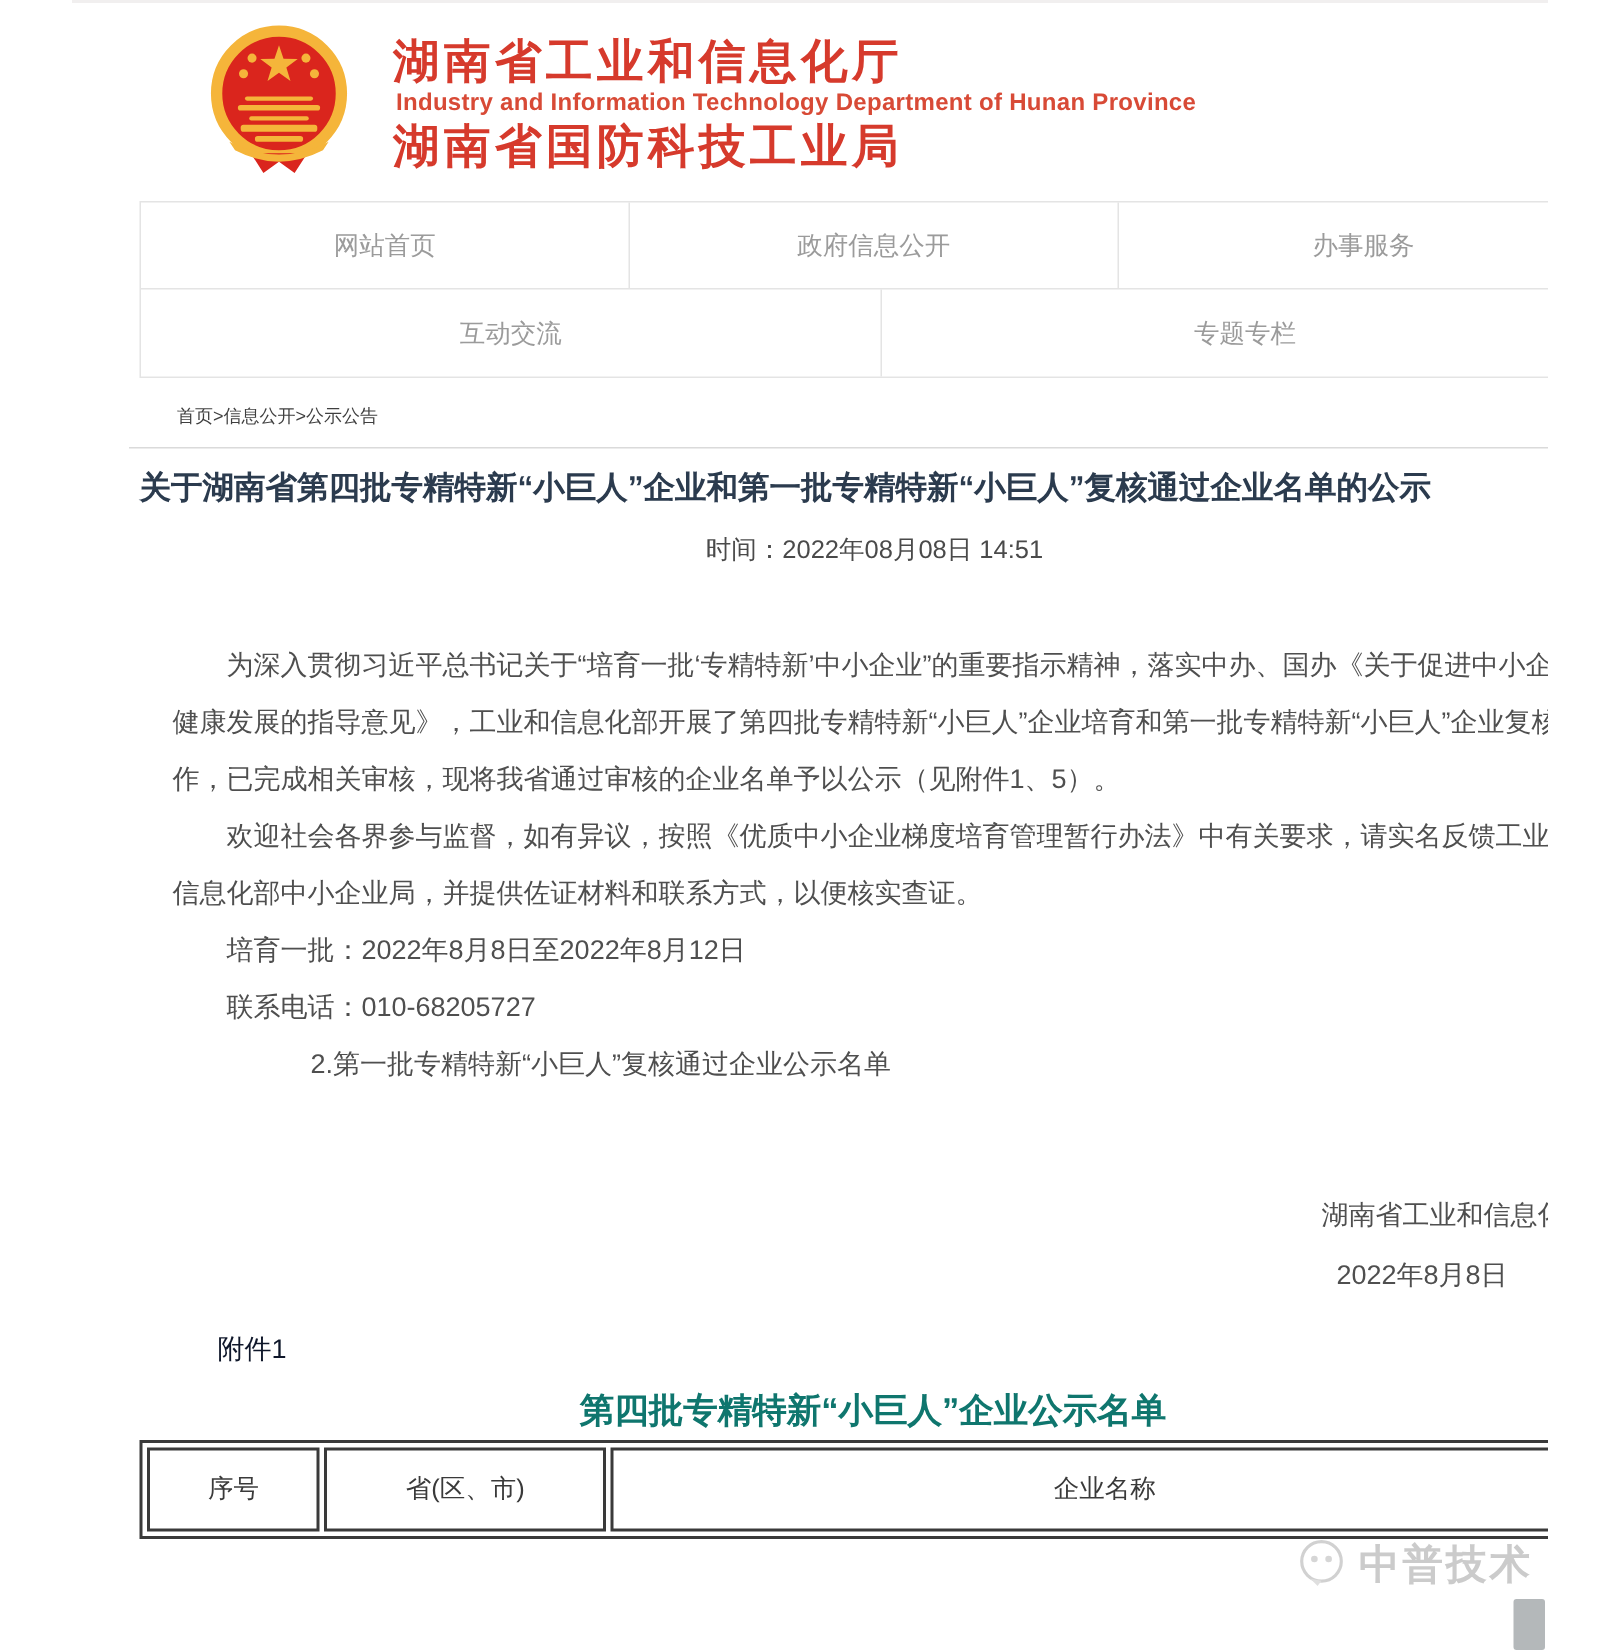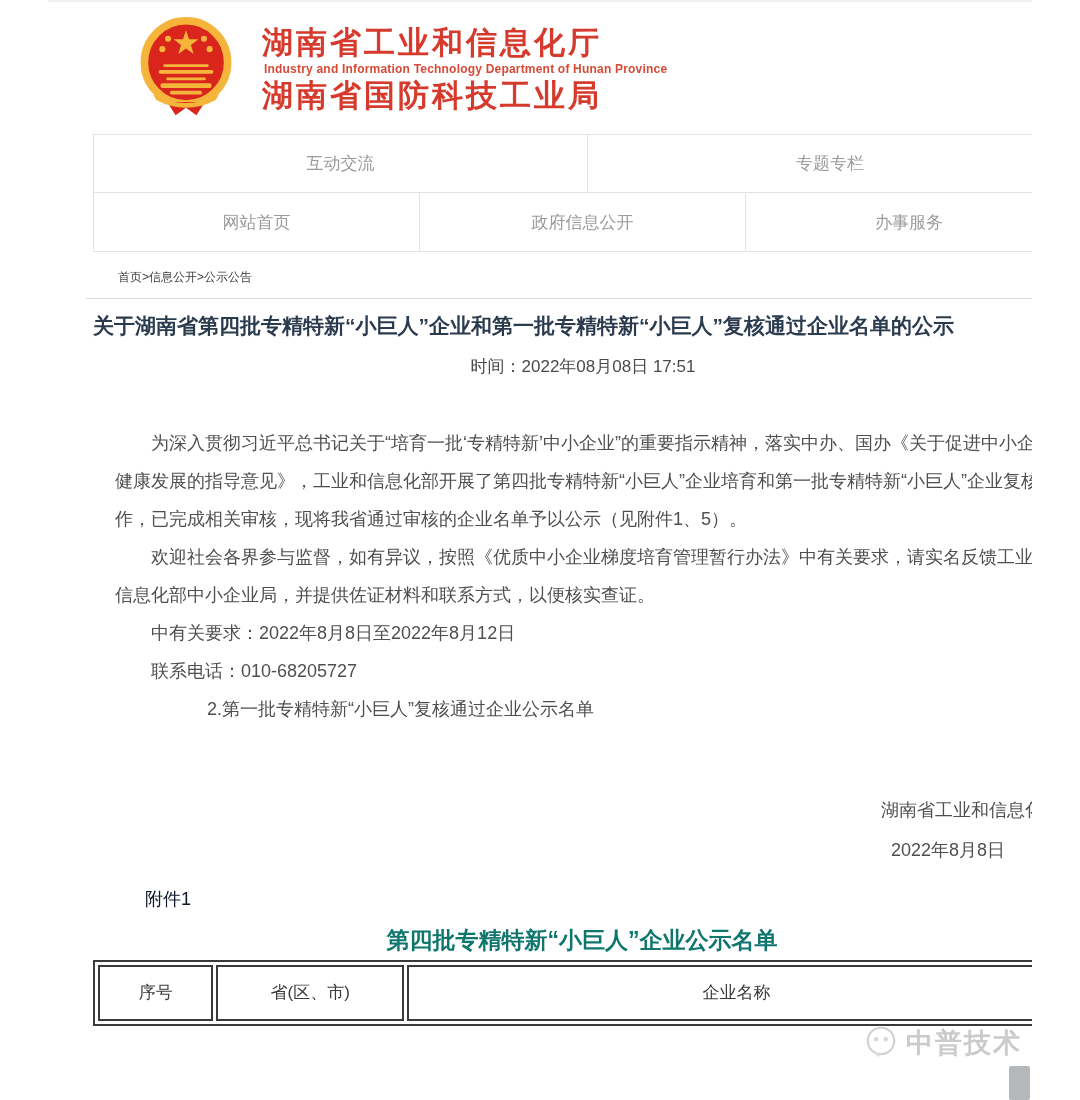--- a/index.html
+++ b/index.html
@@ -9,21 +9,21 @@
     background:#ffffff; overflow:hidden;
     font-family:"Liberation Sans","DejaVu Sans",sans-serif;
     border-top:2px solid #f1efef;
   }
 
   
   .site-header { display:flex; align-items:center; padding:8px 0 6px 86px; height:132px; }
   .emblem { width:104px; height:112px; flex:0 0 auto; }
   .org-block { margin-left:24px; }
   .org-cn { font-size:31px; font-weight:bold; color:#d63a2c; letter-spacing:3px; line-height:37px; }
-  .org-en { font-size:12px; font-weight:600; color:#d84a36; letter-spacing:.2px; margin:1px 0 1px 2px; }
+  .org-en { font-size:16px; font-weight:600; color:#d84a36; letter-spacing:.2px; margin:1px 0 1px 2px; }
 
   
   .nav { margin-left:45px; width:980px; border:1px solid #e4e4e4; }
   .nav-row { display:flex; height:58px; }
   .nav-row:first-child { border-bottom:1px solid #e4e4e4; }
   .nav-cell {
     display:flex; align-items:center; justify-content:center;
     font-size:17px; color:#9b9b9b; border-right:1px solid #e4e4e4; cursor:pointer;
   }
   .nav-cell:last-child { border-right:none; }
@@ -106,41 +106,41 @@
       <path d="M20 86 Q55 104 90 86 L86 92 Q55 108 24 92 Z" fill="#f5b53a"></path>
     </svg>
     <div class="org-block">
       <div class="org-cn">湖南省工业和信息化厅</div>
       <div class="org-en">Industry and Information Technology Department of Hunan Province</div>
       <div class="org-cn">湖南省国防科技工业局</div>
     </div>
   </div>
 
   <div class="nav">
-    <div class="nav-row r2">
-      <div class="nav-cell c1">互动交流</div>
-      <div class="nav-cell c2">专题专栏</div>
-    </div>
     <div class="nav-row r1">
       <div class="nav-cell">网站首页</div>
       <div class="nav-cell">政府信息公开</div>
       <div class="nav-cell">办事服务</div>
+    </div>
+    <div class="nav-row r2">
+      <div class="nav-cell c1">互动交流</div>
+      <div class="nav-cell c2">专题专栏</div>
     </div>
   </div>
 
   <div class="breadcrumb-bar">首页&gt;信息公开&gt;公示公告</div>
 
   <div class="article">
     <div class="article-title">关于湖南省第四批专精特新“小巨人”企业和第一批专精特新“小巨人”复核通过企业名单的公示</div>
-    <div class="article-time">时间：2022年08月08日 17:51</div>
+    <div class="article-time">时间：2022年08月08日 14:51</div>
 
     <div class="article-body">
       <p class="para">为深入贯彻习近平总书记关于“培育一批‘专精特新’中小企业”的重要指示精神，落实中办、国办《关于促进中小企业健康发展的指导意见》，工业和信息化部开展了第四批专精特新“小巨人”企业培育和第一批专精特新“小巨人”企业复核工作，已完成相关审核，现将我省通过审核的企业名单予以公示（见附件1、5）。</p>
       <p class="para">欢迎社会各界参与监督，如有异议，按照《优质中小企业梯度培育管理暂行办法》中有关要求，请实名反馈工业和信息化部中小企业局，并提供佐证材料和联系方式，以便核实查证。</p>
-      <p class="para">中有关要求：2022年8月8日至2022年8月12日</p>
+      <p class="para">培育一批：2022年8月8日至2022年8月12日</p>
       <p class="para">联系电话：010-68205727</p>
 
       <p class="att-line2">2.第一批专精特新“小巨人”复核通过企业公示名单</p>
 
       <div class="signature">
         <div>湖南省工业和信息化厅</div>
         <div class="sig-date">2022年8月8日</div>
       </div>
 
       <p class="attach1-label">附件1</p>

